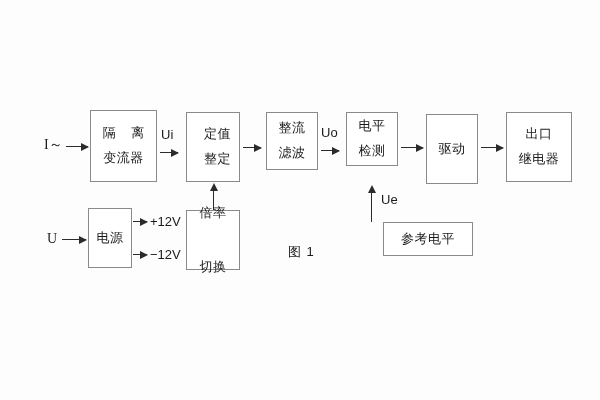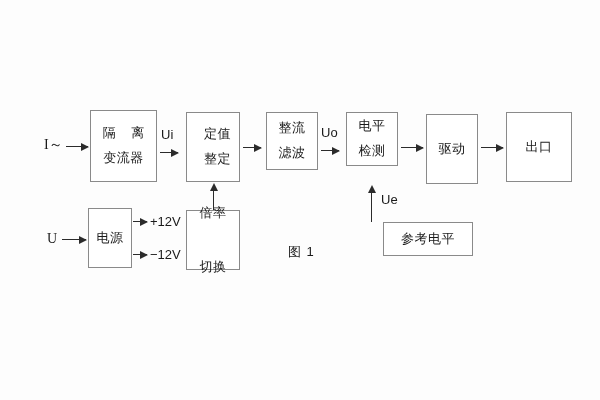--- a/index.html
+++ b/index.html
@@ -140,20 +140,21 @@
   <div class="arrow-h" style="left:401px; top:147px; width:22px;"></div>
 
   <div class="box" style="left:426px; top:114px; width:52px; height:70px;">
     <span class="ln">驱动</span>
   </div>
 
   <div class="arrow-h" style="left:481px; top:147px; width:22px;"></div>
 
   <div class="box" style="left:506px; top:112px; width:66px; height:70px;">
     <span class="ln">出口</span>
+    <span class="ln">继电器</span>
   </div>
 
   <div class="lbl serif" style="left:47px; top:232px;">U</div>
 
   <div class="arrow-h" style="left:62px; top:239px; width:24px;"></div>
 
   <div class="box" style="left:88px; top:208px; width:44px; height:60px;">
     <span class="ln">电源</span>
   </div>
 

